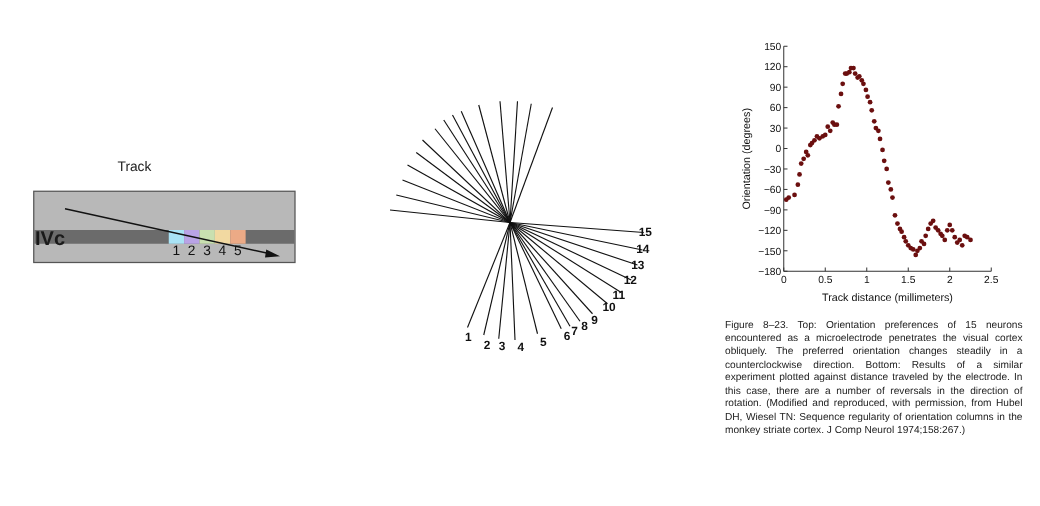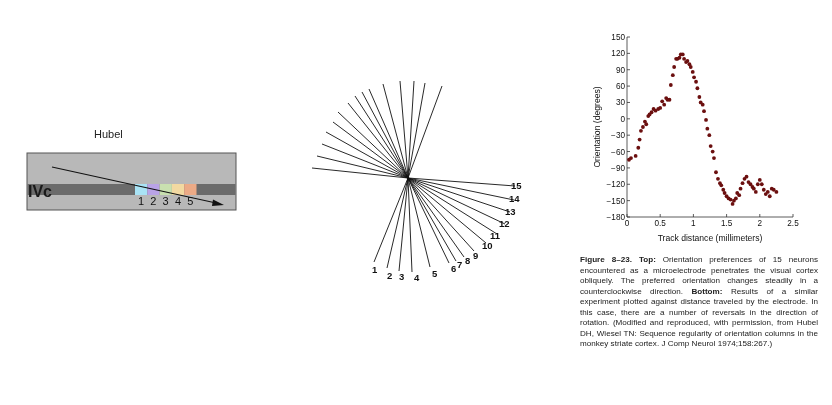--- a/index.html
+++ b/index.html
@@ -1,26 +1,26 @@
 <!DOCTYPE html>
 <html><head>
 <meta charset="utf-8">
 <style>
   html, body { margin: 0; padding: 0; background: #ffffff; }
   body { width: 832px; height: 405px; position: relative; overflow: hidden; font-family: "Liberation Sans", sans-serif; color: #111; }
   .abs { position: absolute; }
   svg text { font-family: "Liberation Sans", sans-serif; }
   .caption { position: absolute; left: 580px; top: 255px; width: 238px; font-size: 8.1px; line-height: 10.55px; color: #222; text-align: justify; }
-  .caption b { font-weight: bold; margin-top: 40px; }
+  .caption b { font-weight: normal; margin-top: 40px; }
 </style>
 </head>
 <body>
 
 <div class="abs" style="left:26px;top:125px;width:212px;height:90px;">
-  <div class="abs" style="left:68px;top:3px;font-size:11px;color:#222;">Hubel</div>
+  <div class="abs" style="left:68px;top:3px;font-size:11px;color:#222;">Track</div>
   <svg class="abs" style="left:0;top:0" width="212" height="90" viewBox="0 0 212 90">
     <rect x="1" y="28" width="209" height="57" fill="#b8b8b8" stroke="#555" stroke-width="1"></rect>
     <rect x="1.5" y="59" width="208" height="11" fill="#6b6b6b"></rect>
     <g id="cols">
         <rect x="109" y="59" width="12.3" height="11" fill="#a9e3f5"></rect>
         <rect x="121.3" y="59" width="12.3" height="11" fill="#b9a3e6"></rect>
         <rect x="133.6" y="59" width="12.3" height="11" fill="#c9e0b0"></rect>
         <rect x="145.9" y="59" width="12.3" height="11" fill="#f2d9a1"></rect>
         <rect x="158.2" y="59" width="12.3" height="11" fill="#ecaa86"></rect>
       </g>

